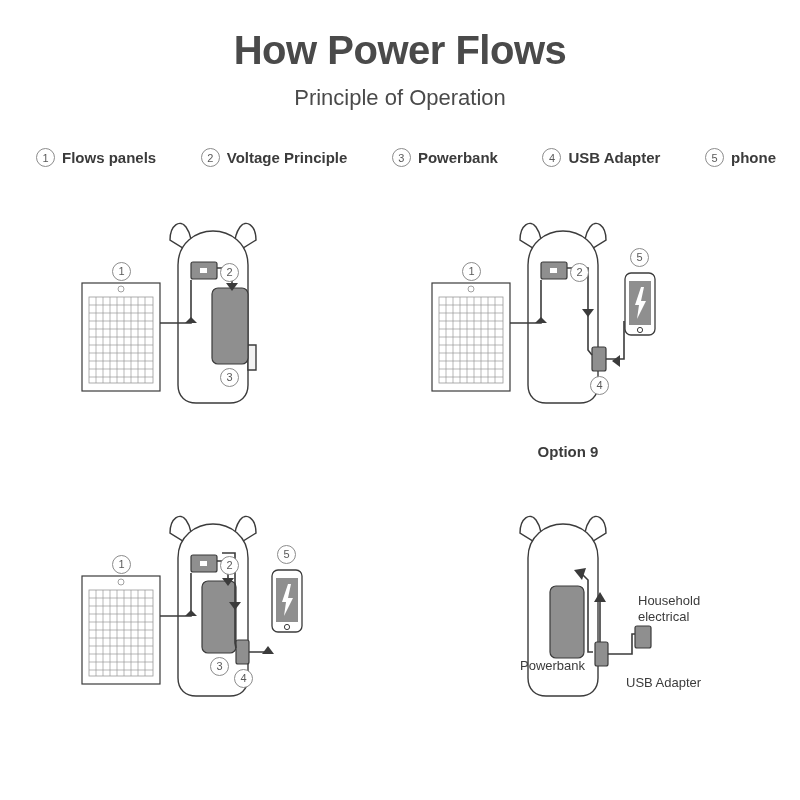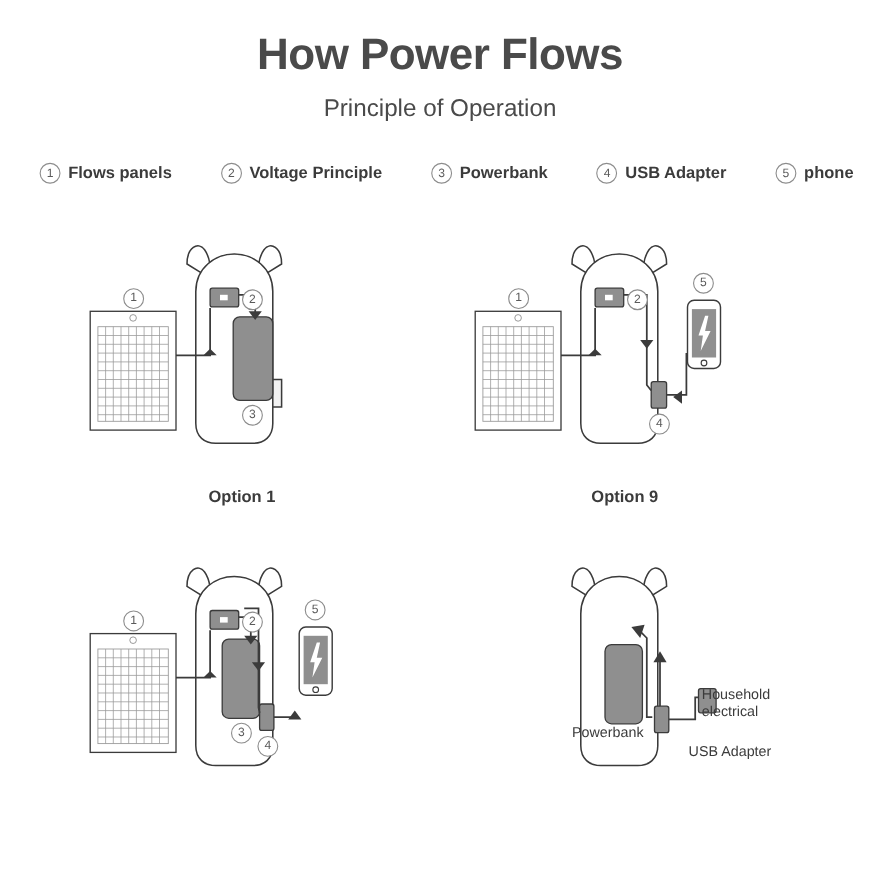--- a/index.html
+++ b/index.html
@@ -180,21 +180,20 @@
     <div style="position:absolute; left:52px; top:56px;">
       <span class="num">1</span>
     </div>
     <div style="position:absolute; left:160px; top:57px;">
       <span class="num">2</span>
     </div>
     <div style="position:absolute; left:160px; top:162px;">
       <span class="num">3</span>
     </div>
   </div>
-  <div class="opt-label" style="left:100px; top:443px;">Option 1</div>
 
   <div class="panel" style="left:410px; top:205px; width:340px; height:220px;">
     <svg width="340" height="220" viewBox="0 0 340 220">
       <g>
         <rect x="22" y="78" width="78" height="108" fill="#ffffff" stroke="#3b3b3b" stroke-width="1.2"></rect>
         <rect x="29" y="92" width="64" height="86" fill="#ffffff" stroke="#9a9a9a" stroke-width="0.8"></rect>
         <g stroke="#9a9a9a" stroke-width="0.7">
           <line x1="36" y1="92" x2="36" y2="178"></line>
           <line x1="43" y1="92" x2="43" y2="178"></line>
           <line x1="50" y1="92" x2="50" y2="178"></line>
@@ -354,20 +353,20 @@
       </g>
       <g fill="none" stroke="#3b3b3b" stroke-width="1.6">
         <path d="M183 154 L178 154 L178 82 L172 76"></path>
         <path d="M198 156 L222 156 L222 136 L225 136"></path>
         <path d="M190 144 L190 100"></path>
       </g>
       <polygon points="172,82 164,72 176,70" fill="#3b3b3b"></polygon>
       <polygon points="190,94 184,104 196,104" fill="#3b3b3b"></polygon>
     </svg>
     <div class="plain-label" style="left:110px; top:160px; width:90px; text-align:left;">Powerbank</div>
-    <div class="plain-label" style="left:228px; top:95px; width:100px;margin-top:30px;">
+    <div class="plain-label" style="left:228px; top:95px; width:100px;">
       <span>Household</span><br>
       <span>electrical</span>
     </div>
     <div class="plain-label" style="left:216px; top:177px;">USB Adapter</div>
   </div>
 
 </div>
 
 </body></html>

